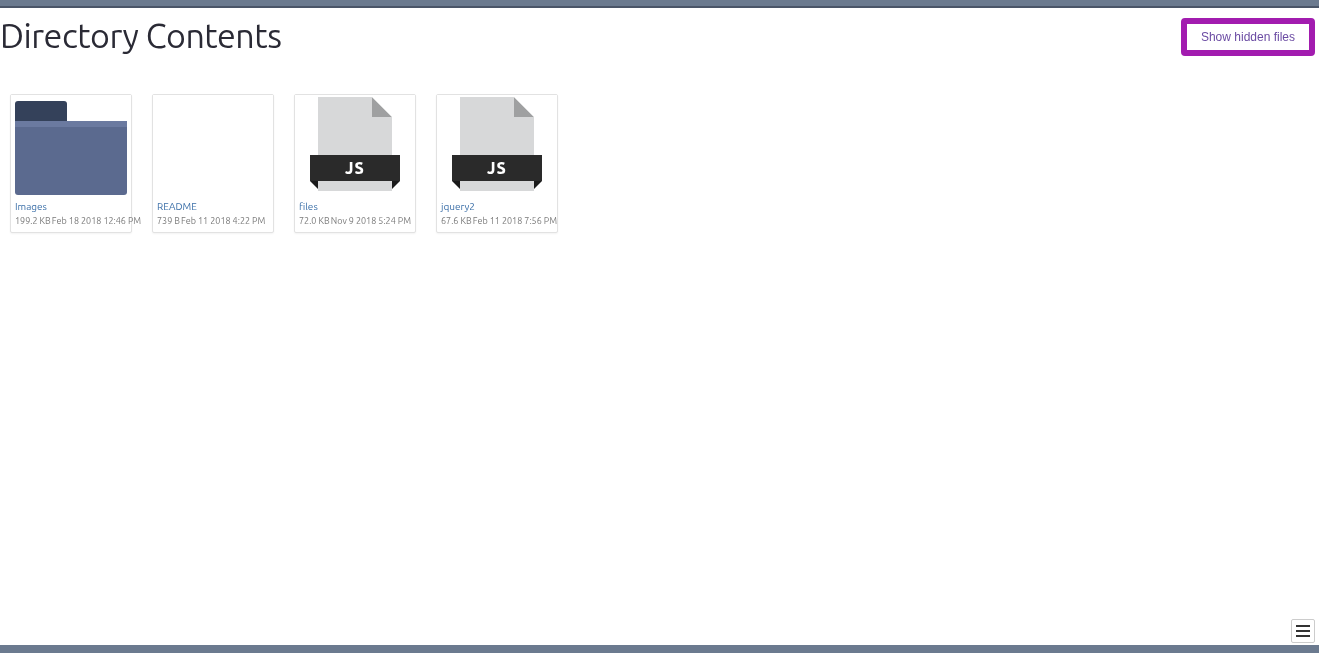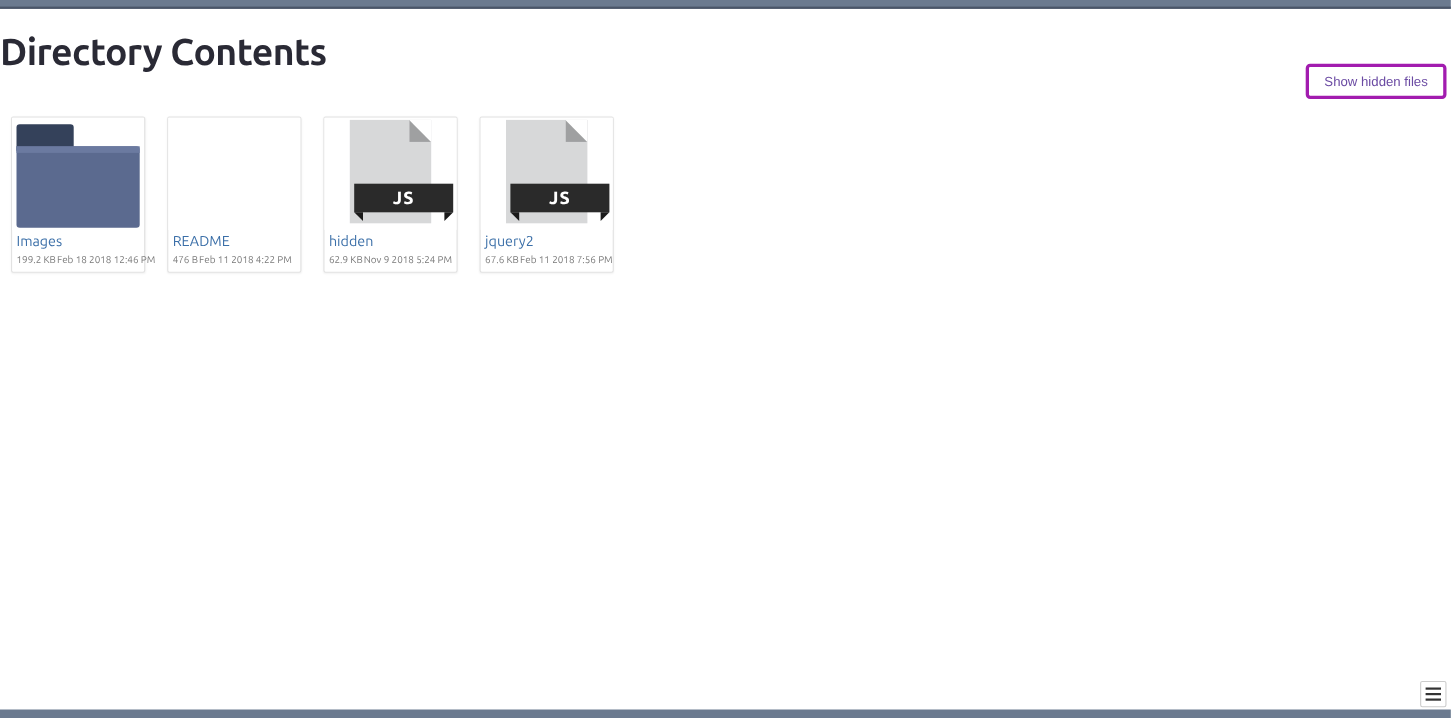--- a/index.html
+++ b/index.html
@@ -22,33 +22,32 @@
     }
     .header {
       position: relative;
       padding: 0;
     }
     .show-hidden-btn {
       position: absolute;
       right: 4px;
       top: 10px;
       background: #fff;
-      border: 3px solid #a21caf;
+      border: 6px solid #a21caf;
       border-radius: 4px;
       padding: 6px 14px;
       font-size: 12px;
       color: #6b4ba3;
       cursor: pointer;
-      margin-top: 40px;
     }
     .page-title {
       font-size: 34px;
-      font-weight: 700;
+      font-weight: 400;
       color: #2a2a35;
-      padding: 20px 0 10px 0;
+      padding: 8px 0 10px 0;
       letter-spacing: -0.5px;
     }
     .files-container {
       display: flex;
       gap: 20px;
       padding: 30px 10px 0 10px;
     }
     .file-card {
       width: 122px;
       background: #fff;
@@ -61,21 +60,21 @@
       height: 102px;
       width: 100%;
       display: flex;
       align-items: center;
       justify-content: center;
       background: #fff;
       padding: 2px;
     }
     .file-name {
       color: #3b6fa8;
-      font-size: 13px;
+      font-size: 10px;
       padding: 4px 4px 2px 4px;
       font-weight: 400;
     }
     .file-meta {
       display: flex;
       font-size: 9px;
       color: #7a7a7a;
       padding: 2px 4px 6px 4px;
       gap: 1px;
     }
@@ -144,21 +143,21 @@
       position: absolute;
       right: 8px;
       top: 0;
       width: 20px;
       height: 20px;
       background: #9fa0a1;
       clip-path: polygon(0 0, 100% 100%, 0 100%);
     }
     .js-band {
       position: absolute;
-      left: 12px;
+      left: 0;
       top: 58px;
       width: 90px;
       height: 26px;
       background: #2a2a2a;
       display: flex;
       align-items: center;
       justify-content: center;
       color: #fff;
       font-weight: 800;
       font-size: 16px;
@@ -242,37 +241,37 @@
     <div class="file-meta">
       <span class="file-size">199.2 KB</span>
       <span class="file-date">Feb 18 2018 12:46 PM</span>
     </div>
   </div>
 
   <div class="file-card">
     <div class="file-thumb blank-thumb"></div>
     <div class="file-name">README</div>
     <div class="file-meta">
-      <span class="file-size">476 B</span>
+      <span class="file-size">739 B</span>
       <span class="file-date">Feb 11 2018 4:22 PM</span>
     </div>
   </div>
 
   <div class="file-card">
     <div class="file-thumb">
       <div class="js-icon">
         <div class="js-page"></div>
         <div class="js-fold-shadow"></div>
         <div class="js-fold-tri"></div>
         <div class="js-band">JS</div>
       </div>
     </div>
-    <div class="file-name">hidden</div>
-    <div class="file-meta">
-      <span class="file-size">62.9 KB</span>
+    <div class="file-name">files</div>
+    <div class="file-meta">
+      <span class="file-size">72.0 KB</span>
       <span class="file-date">Nov 9 2018 5:24 PM</span>
     </div>
   </div>
 
   <div class="file-card">
     <div class="file-thumb">
       <div class="js-icon">
         <div class="js-page"></div>
         <div class="js-fold-shadow"></div>
         <div class="js-fold-tri"></div>

